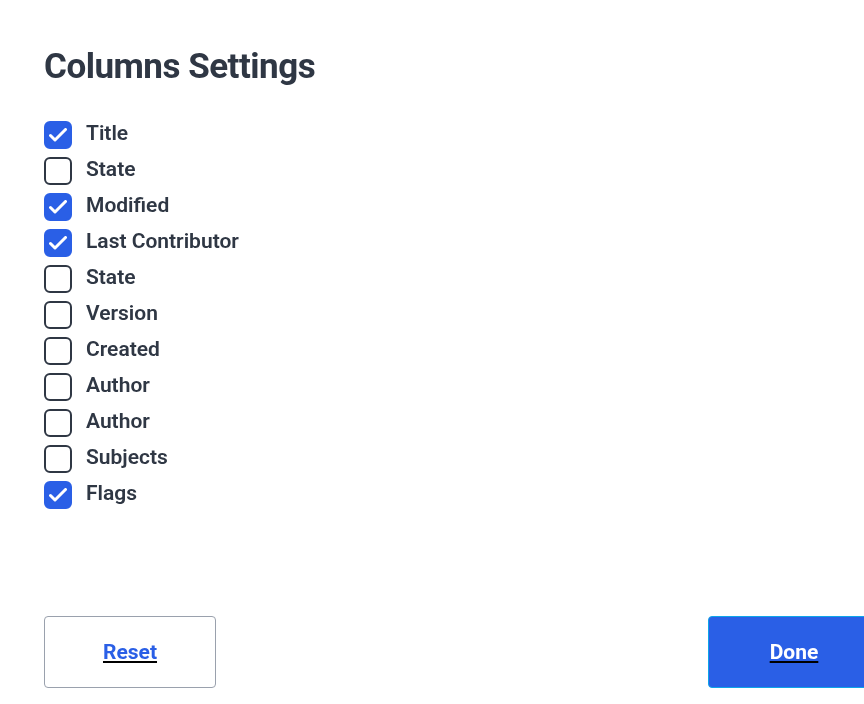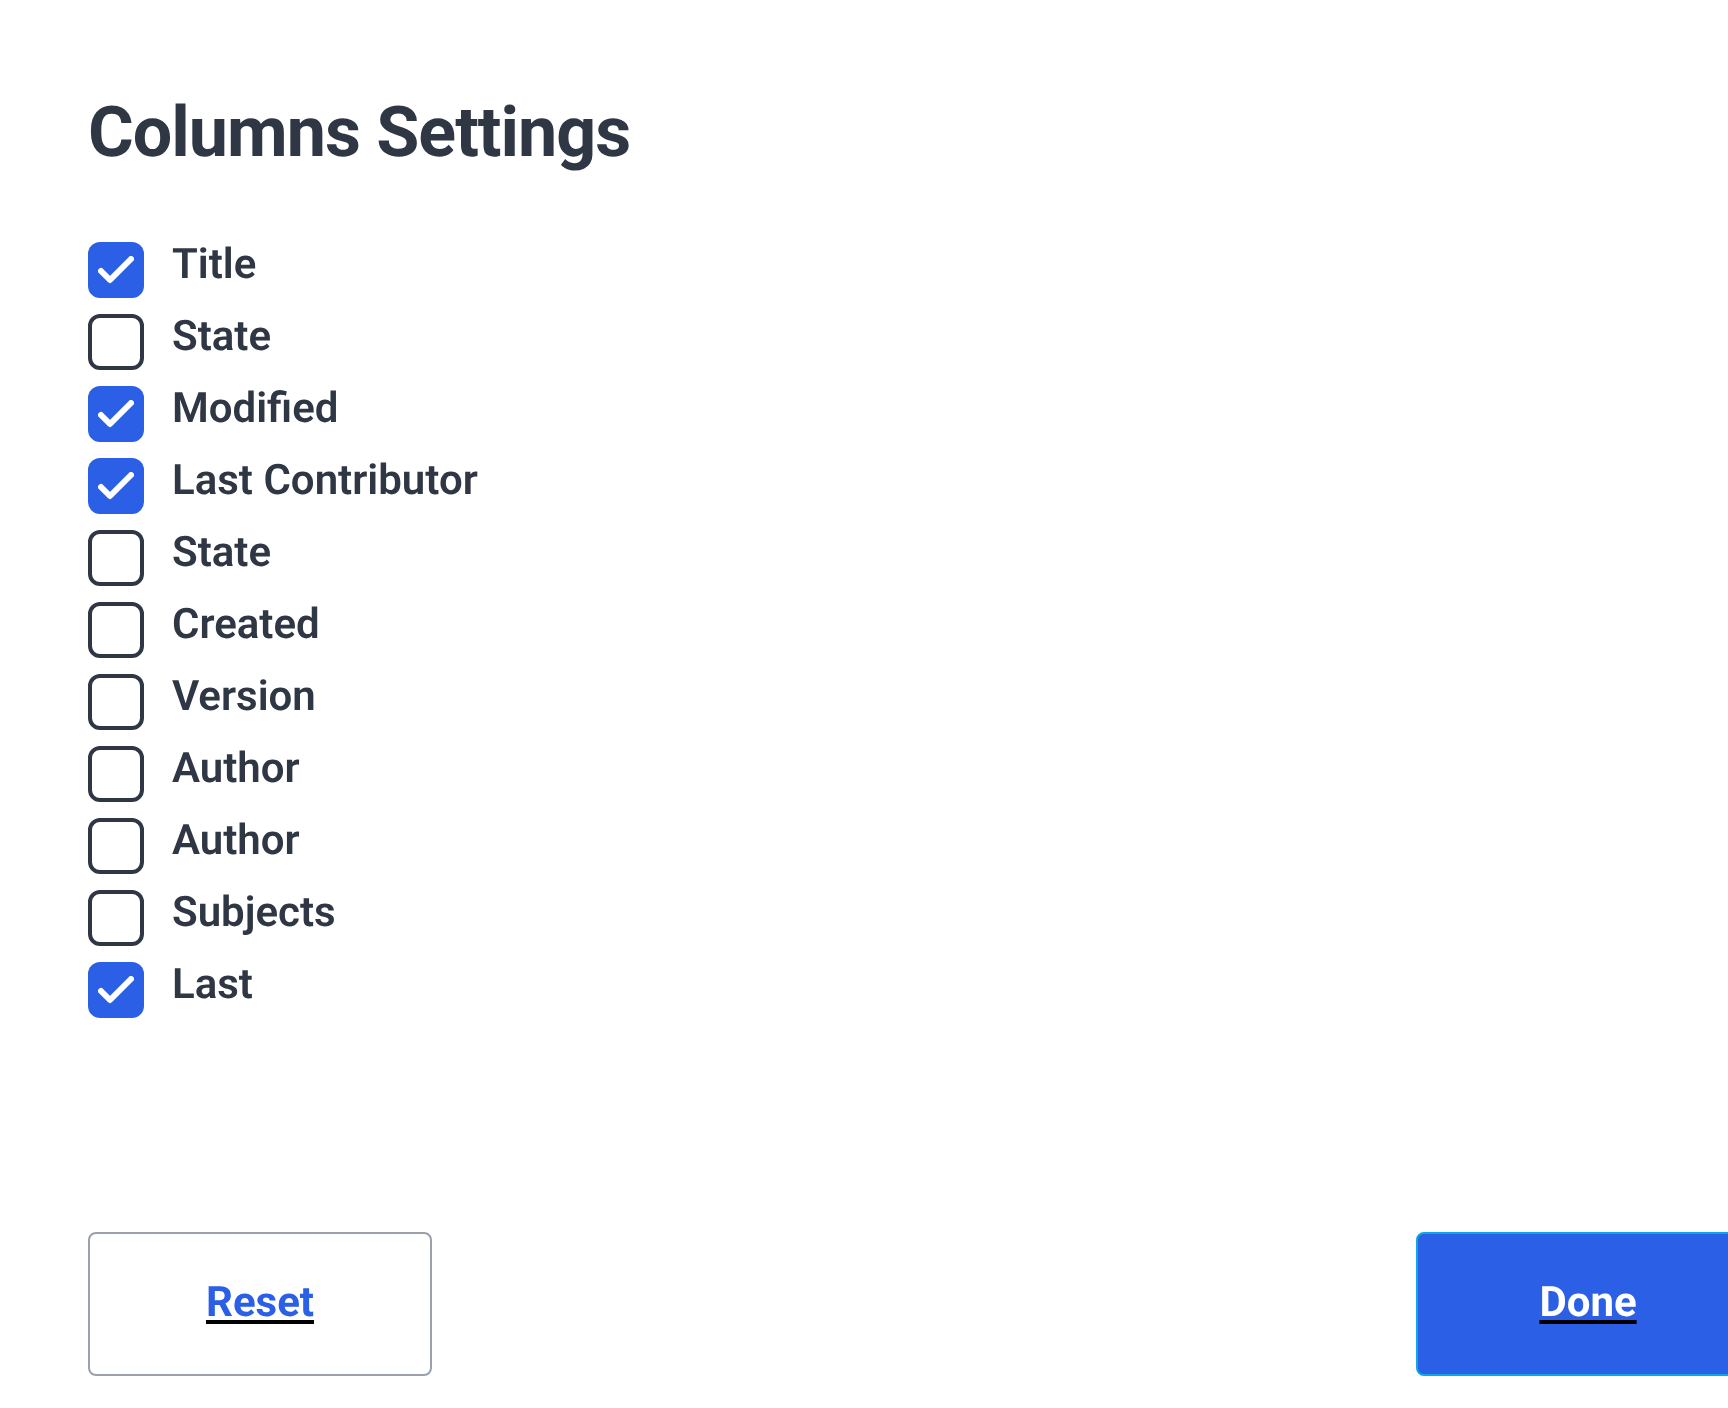--- a/index.html
+++ b/index.html
@@ -123,45 +123,45 @@
           </svg>
         </div>
         <span class="lbl">Last Contributor</span>
       </div>
       <div class="row">
         <div class="cb" role="checkbox" aria-checked="false"></div>
         <span class="lbl">State</span>
       </div>
       <div class="row">
         <div class="cb" role="checkbox" aria-checked="false"></div>
-        <span class="lbl">Created</span>
+        <span class="lbl">Version</span>
       </div>
       <div class="row">
         <div class="cb" role="checkbox" aria-checked="false"></div>
-        <span class="lbl">Version</span>
+        <span class="lbl">Created</span>
       </div>
       <div class="row">
         <div class="cb" role="checkbox" aria-checked="false"></div>
         <span class="lbl">Author</span>
       </div>
       <div class="row">
         <div class="cb" role="checkbox" aria-checked="false"></div>
         <span class="lbl">Author</span>
       </div>
       <div class="row">
         <div class="cb" role="checkbox" aria-checked="false"></div>
         <span class="lbl">Subjects</span>
       </div>
       <div class="row">
         <div class="cb checked" role="checkbox" aria-checked="true">
           <svg width="18" height="14" viewBox="0 0 18 14">
             <path d="M1.5 7.5 L6 12 L16.5 1.5" stroke="#fff" stroke-width="3" fill="none" stroke-linecap="round" stroke-linejoin="round"></path>
           </svg>
         </div>
-        <span class="lbl">Last</span>
+        <span class="lbl">Flags</span>
       </div>
     </div>
 </div>
 
 <div class="footer">
   <button class="btn btn-reset">Reset</button>
   <button class="btn btn-done">Done</button>
 </div>
 
 </body></html>

